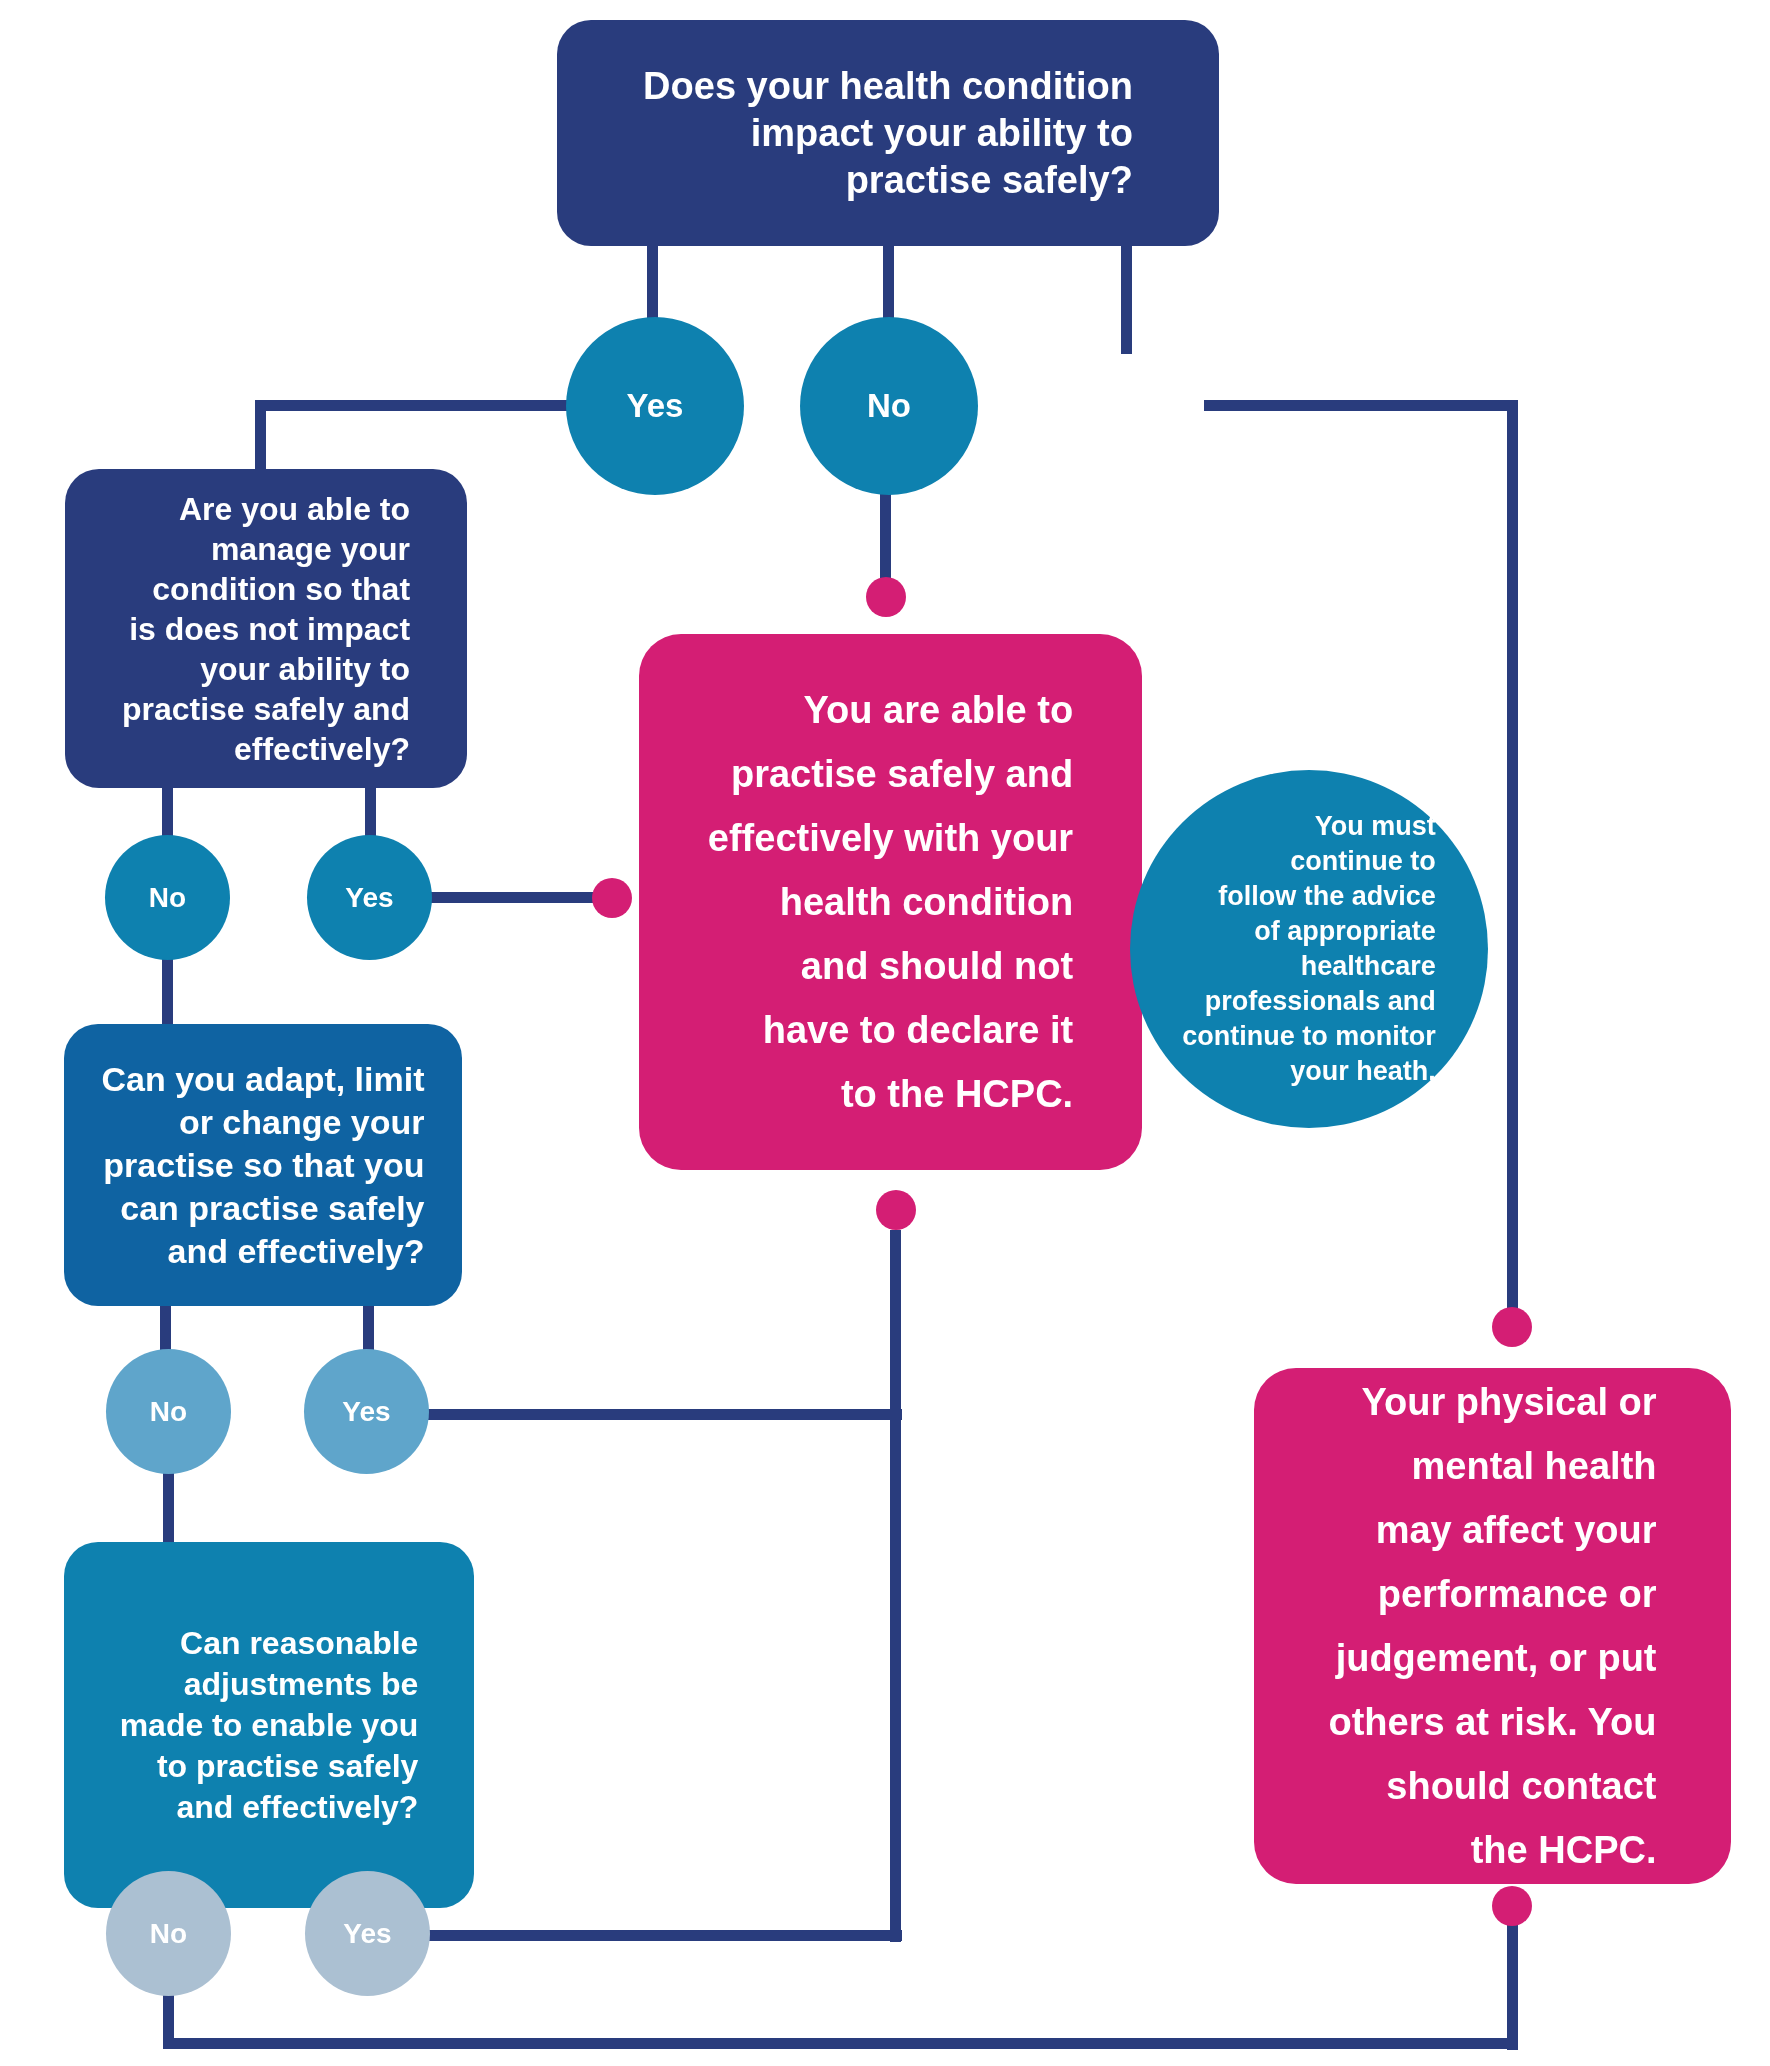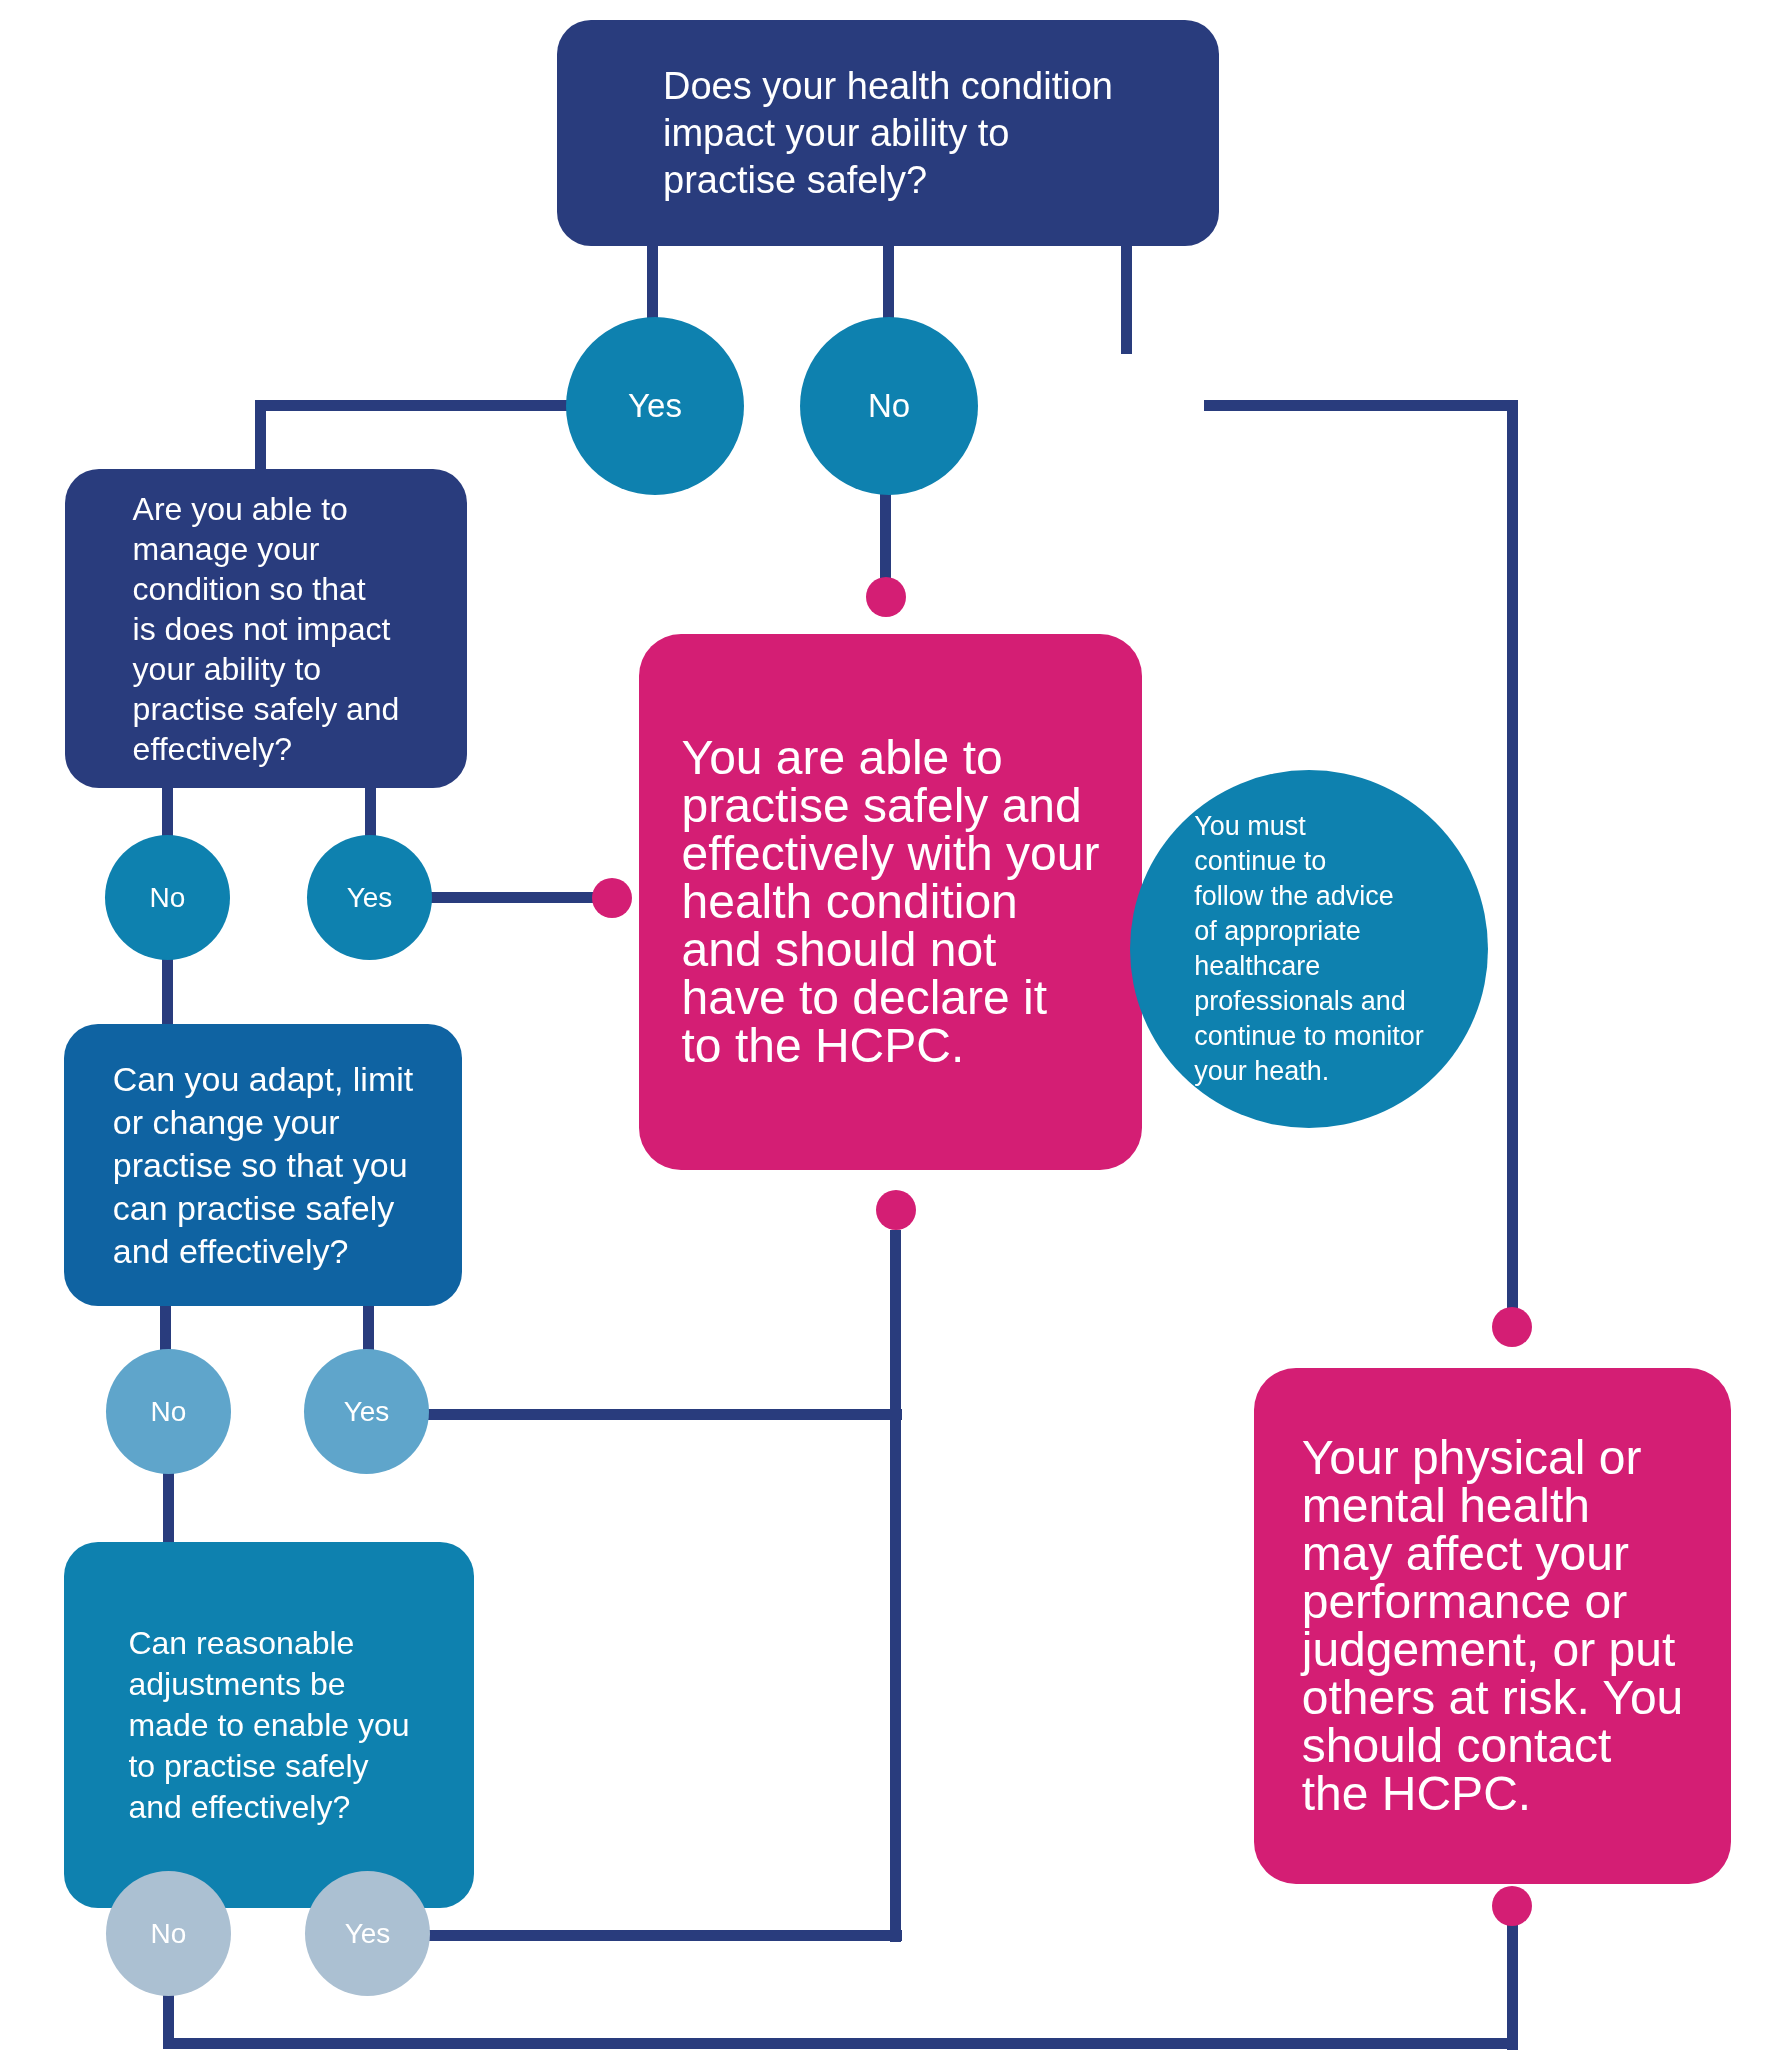--- a/index.html
+++ b/index.html
@@ -7,43 +7,43 @@
     position: relative;
     width: 1771px;
     height: 2066px;
     background: #ffffff;
     font-family: "Liberation Sans", "DejaVu Sans", sans-serif;
     overflow: hidden;
   }
   .shape { position: absolute; box-sizing: border-box; display: flex; align-items: center; justify-content: center; }
   .txt {
     white-space: pre-line;
-    text-align: left;
+    text-align: right;
     color: #ffffff;
-    font-weight: 400;
+    font-weight: 700;
   }
   
   .box-navy  { background: #293c7d; border-radius: 34px; }
   .box-blue  { background: #0f63a2; border-radius: 34px; }
   .box-teal  { background: #0e81af; border-radius: 34px; }
   .box-pink  { background: #d41e74; border-radius: 42px; }
   
   .circ { border-radius: 50%; }
   .c-teal  { background: #0e81af; }
   .c-light { background: #5fa5cb; }
   .c-gray  { background: #abc0d2; }
   
   .line { position: absolute; background: #293c7d; }
   .dot  { position: absolute; width: 40px; height: 40px; border-radius: 50%; background: #d41e74; }
 
   .t-top   { font-size: 38px; line-height: 47px; }
   .t-box1  { font-size: 32px; line-height: 40px; }
   .t-box2  { font-size: 34px; line-height: 43px; }
   .t-box3  { font-size: 32px; line-height: 41px; }
-  .t-pink  { font-size: 48px; line-height: 48px; }
+  .t-pink  { font-size: 38px; line-height: 64px; }
   .t-note1 { font-size: 27px; line-height: 35px; }
   .t-note2 { font-size: 28px; line-height: 37px; }
   .t-bigc  { font-size: 33px; }
   .t-smc   { font-size: 28px; }
 </style>
 </head>
 <body>
 
 <div id="stage">
 

